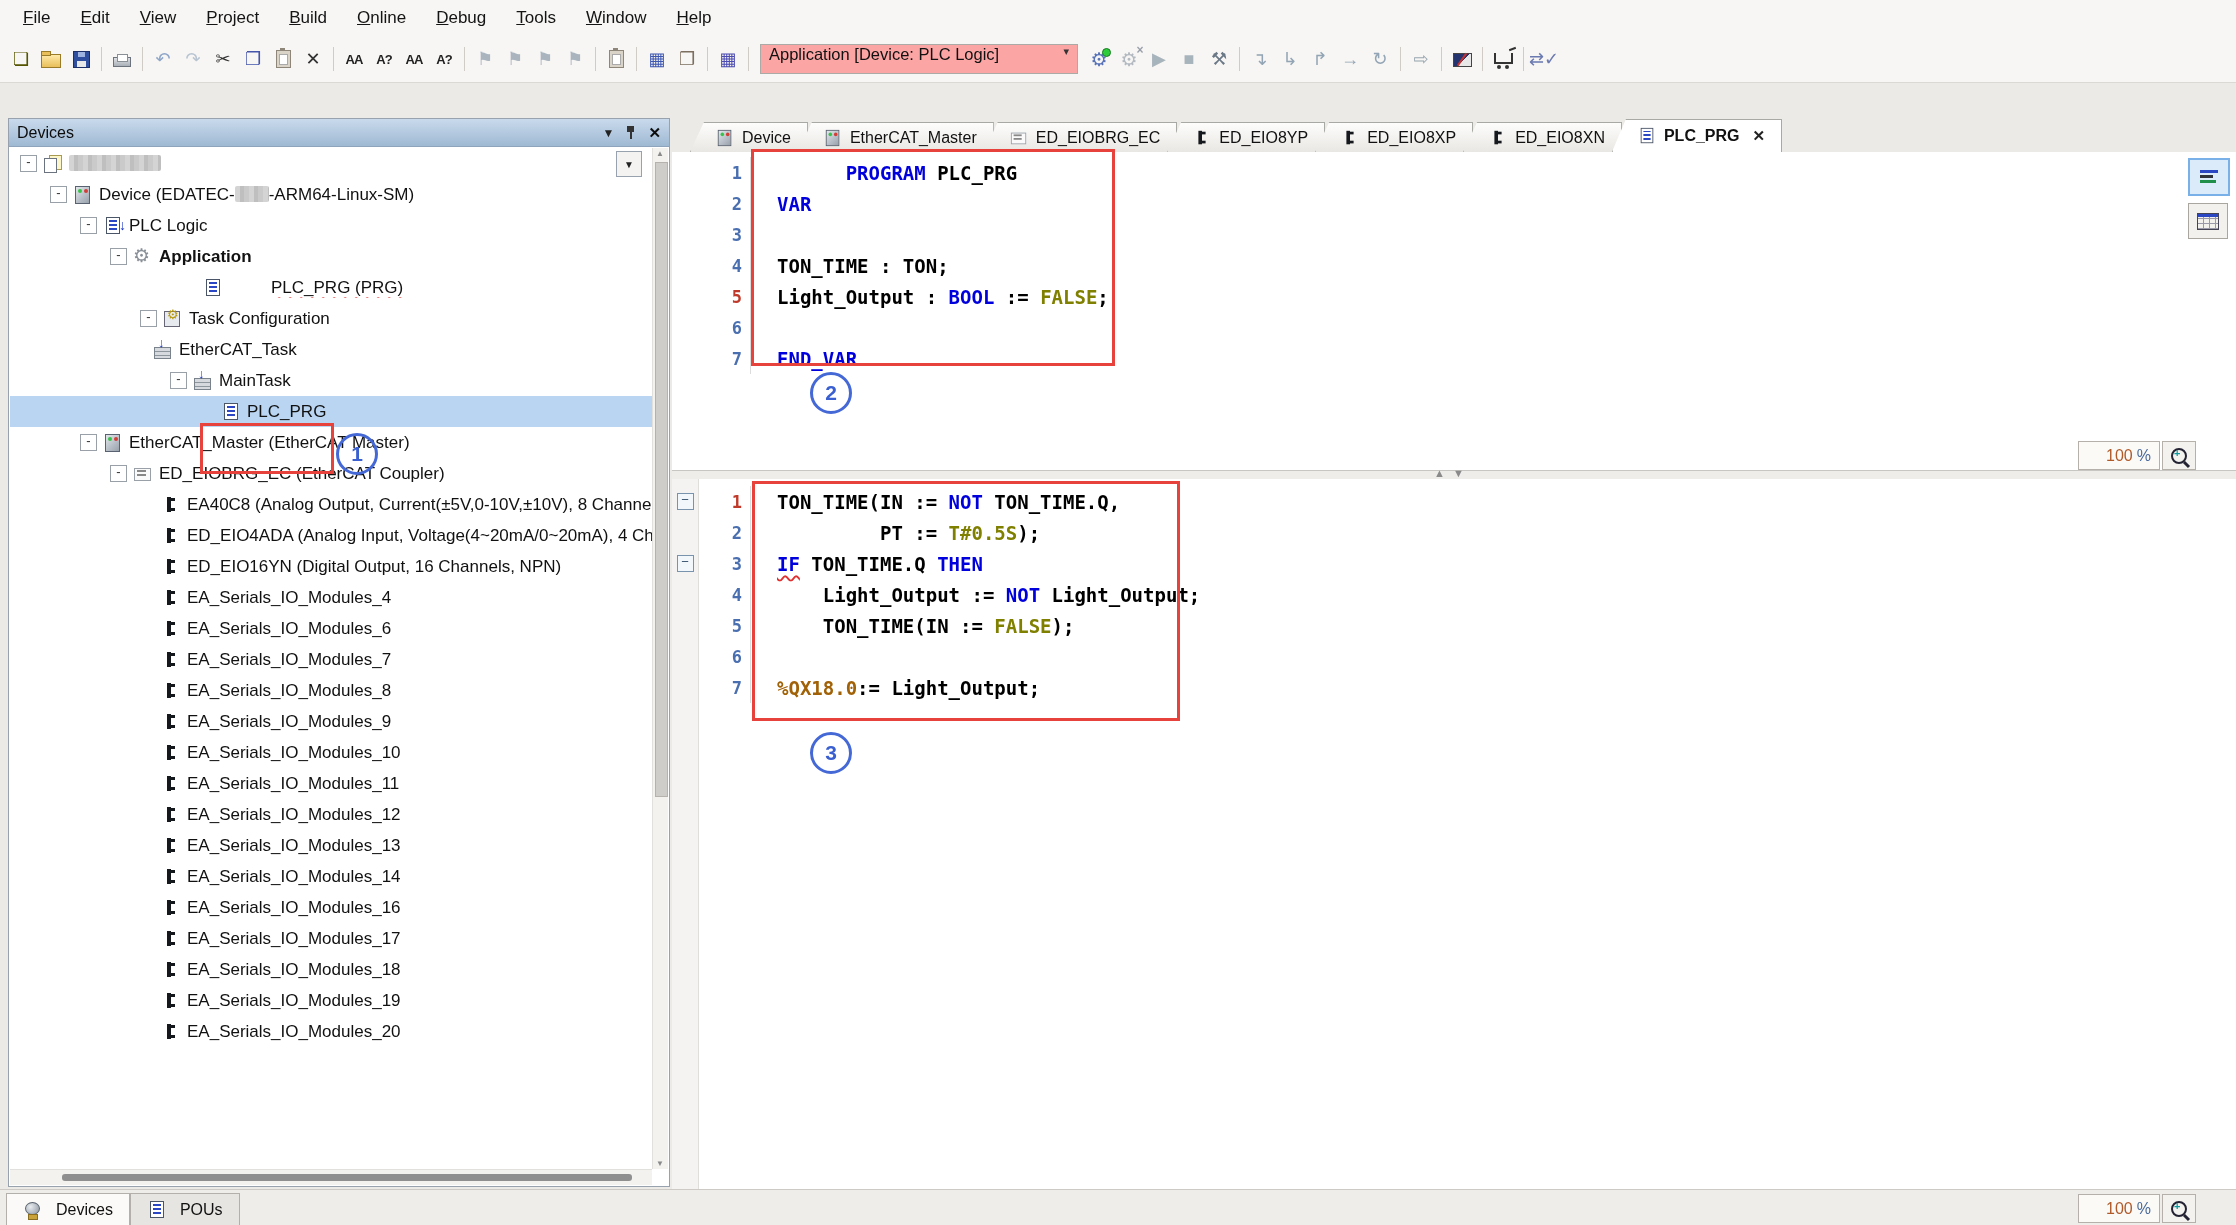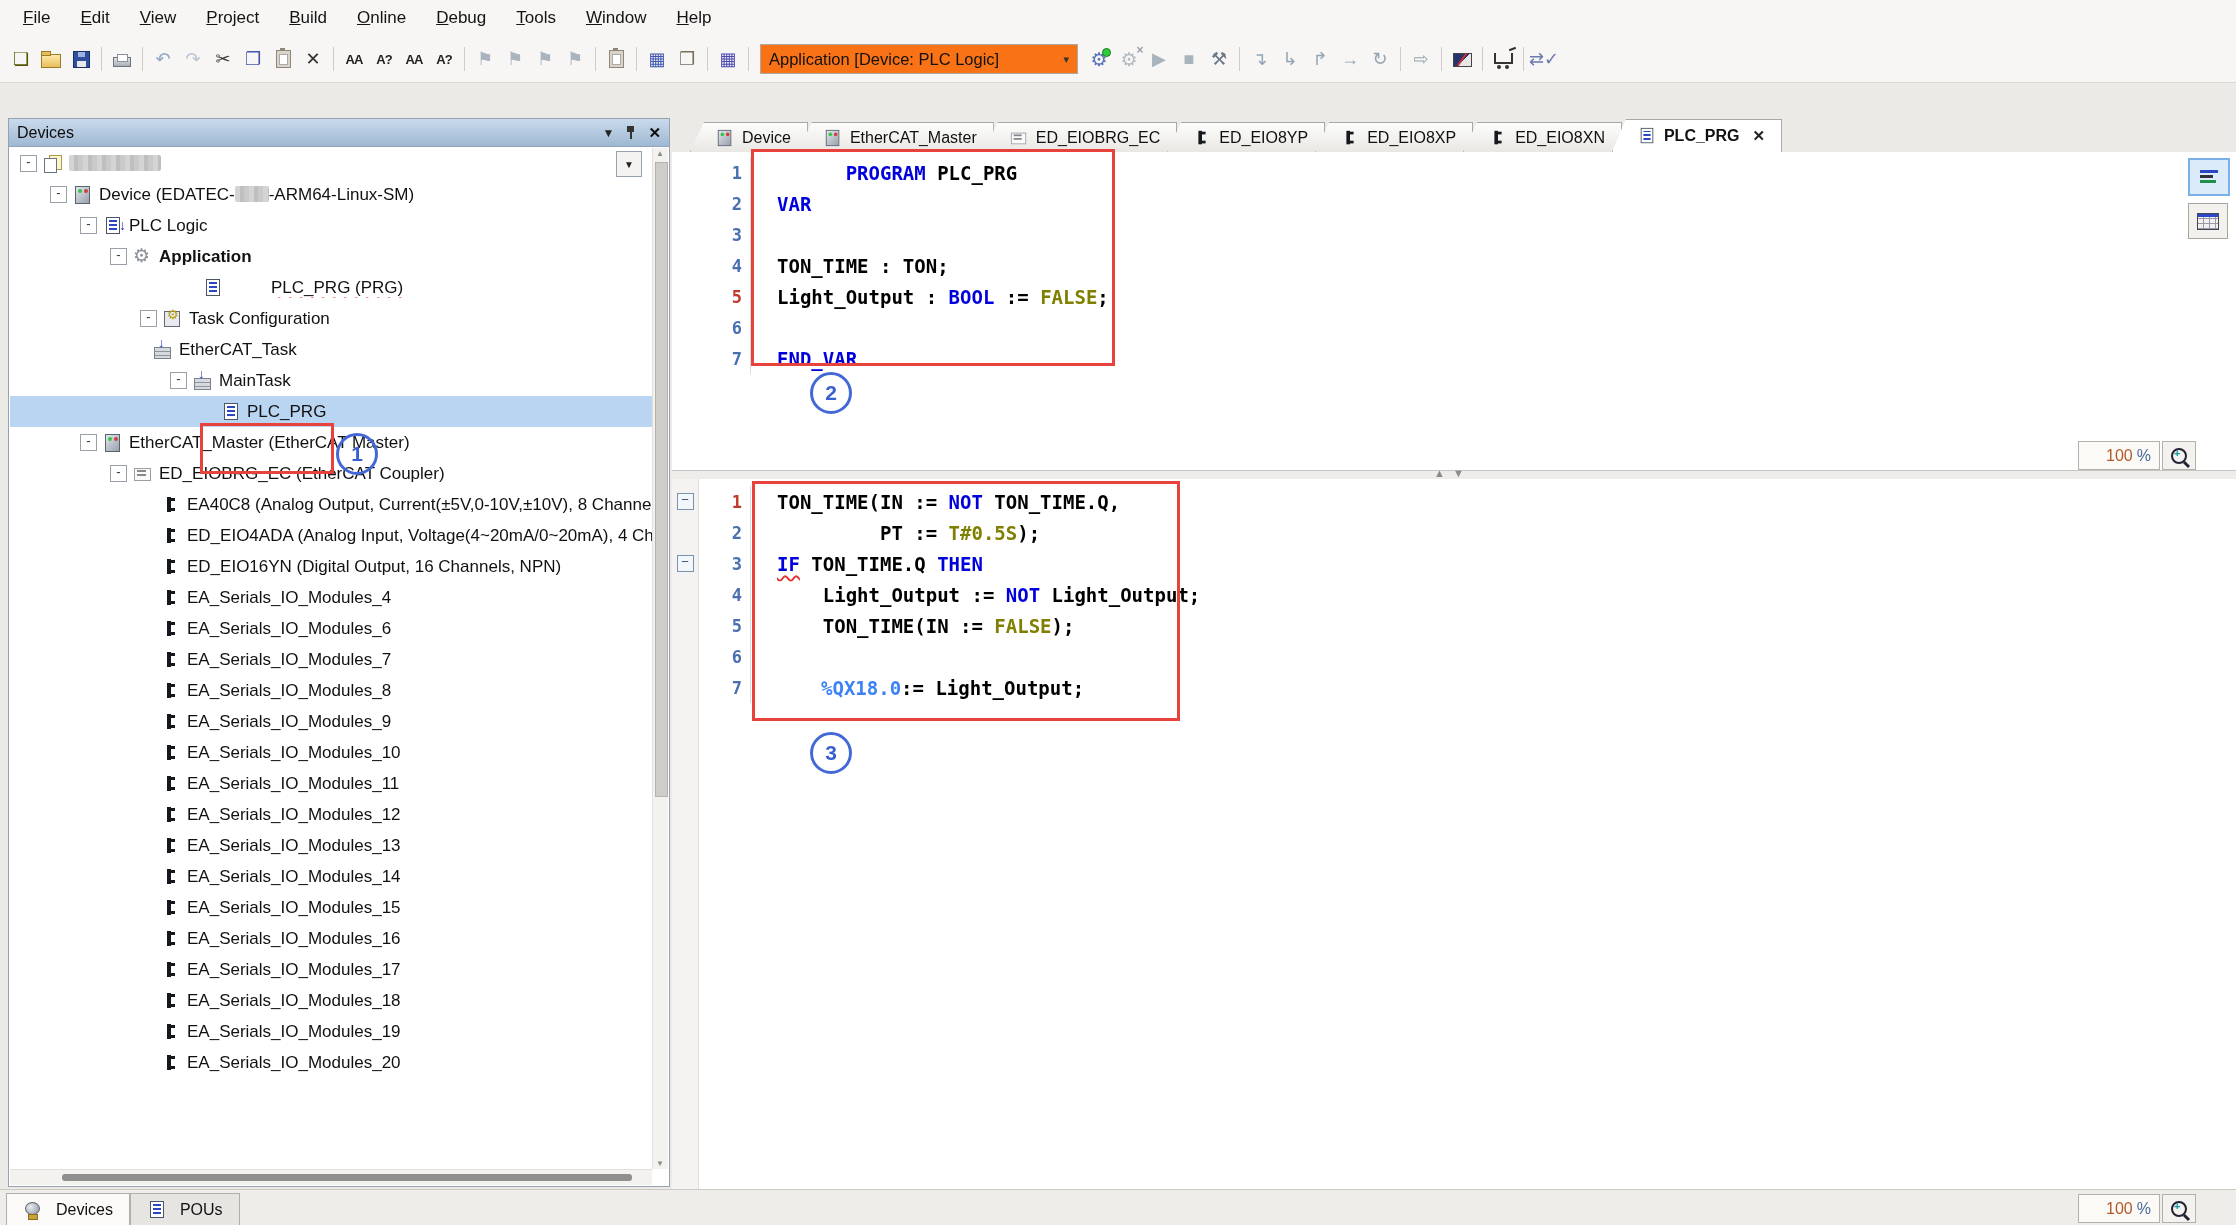--- a/index.html
+++ b/index.html
@@ -14,21 +14,21 @@
   .flag-shape{width:25px;height:25px;background:#e41a1a;
               clip-path:polygon(2% 2%,98% 2%,62% 45%,62% 97%,42% 82%,42% 45%);}
   #flag-count{color:#e01414;font-weight:bold;font-size:20px;}
   
   #toolbar{position:absolute;top:36px;left:0;right:0;height:46px;background:#f7f6f4;
            border-bottom:1px solid #dbd9d4;display:flex;align-items:center;padding-left:6px;z-index:10;}
   .tbi{width:30px;height:30px;display:flex;align-items:center;justify-content:center;
        font-size:18px;flex:none;}
   .tbi.txt{font-weight:bold;font-size:13px;letter-spacing:-1px;}
   .tbsep{width:1px;height:24px;background:#cfccc6;margin:0 5px;flex:none;}
-  .combo{height:28px;background:#f97316;border:1px solid #abaaa6;display:flex;align-items:center;
+  .combo{height:28px;background:#fca5a5;border:1px solid #abaaa6;display:flex;align-items:flex-start;
          padding:0 8px;font-size:16.5px;margin:0 6px;width:300px;justify-content:space-between;flex:none;}
   .combo .caret{font-size:11px;color:#333;}
   .i-folder{width:18px;height:12px;background:linear-gradient(#ffe9a8,#e8bf5a);border:1px solid #9a7b28;position:relative;margin-top:3px;}
   .i-folder::before{content:"";position:absolute;left:-1px;top:-4px;width:8px;height:3px;background:#e8bf5a;border:1px solid #9a7b28;}
   .i-disk{width:15px;height:15px;background:#2f4f9e;border:1px solid #1c2f66;position:relative;}
   .i-disk::before{content:"";position:absolute;left:3px;bottom:0;width:9px;height:6px;background:#e8e8e8;}
   .i-disk::after{content:"";position:absolute;left:4px;top:0;width:7px;height:5px;background:#9fb3e0;}
   .i-printer{width:18px;height:13px;position:relative;margin-top:2px;}
   .i-printer::before{content:"";position:absolute;left:0;bottom:0;width:16px;height:8px;background:linear-gradient(#dfe2e6,#aab0b8);border:1px solid #6d737c;}
   .i-printer::after{content:"";position:absolute;left:4px;top:0;width:9px;height:6px;background:#fff;border:1px solid #8a8f96;}
@@ -128,21 +128,21 @@
   .fbox{width:15px;height:15px;border:1px solid #7a93ad;background:#f2f7fc;color:#35506b;
         font-size:13px;line-height:12px;text-align:center;}
   .num{width:44px;flex:none;padding-right:8px;font-family:"DejaVu Sans Mono",monospace;font-weight:700;
        font-size:17px;color:#4a6fb0;border-right:1px solid #dcdcdc;height:100%;
        display:flex;align-items:center;justify-content:flex-end;}
   .num.red{color:#c03a2b;}
   .code{font-family:"DejaVu Sans Mono",monospace;font-weight:700;font-size:19px;white-space:pre;
         padding-left:26px;color:#000;}
   .tk-kw{color:#0000dd;}
   .tk-const{color:#7f7f00;}
-  .tk-addr{color:#3b82f6;margin-left:44px;}
+  .tk-addr{color:#a16207;}
   .tk-kwsq{color:#0000dd;text-decoration:underline wavy #e03030;text-decoration-thickness:2px;text-underline-offset:4px;}
   #viewtoggles{position:absolute;right:6px;top:40px;display:flex;flex-direction:column;gap:7px;z-index:5;}
   .vt{width:38px;height:34px;display:flex;align-items:center;justify-content:center;background:#f2f1ee;border:1px solid #a9a6a0;}
   .vt.sel{background:#dcebfa;border:2px solid #7ab0e8;}
   .vt-lines{width:18px;height:14px;background:
      linear-gradient(#2b47c4,#2b47c4) 0 0/18px 3px no-repeat,
      linear-gradient(#30343a,#30343a) 0 5px/13px 3px no-repeat,
      linear-gradient(#1f8f4a,#1f8f4a) 0 10px/16px 3px no-repeat;}
   .vt-grid{width:20px;height:15px;border:1px solid #445;
      background:linear-gradient(#2b47c4,#2b47c4) 0 0/20px 3px no-repeat,
@@ -388,25 +388,20 @@
         <span class="tlabel">EA_Serials_IO_Modules_13</span>
       </div>
       <div class="trow" style="padding-left: 130px;">
         <span class="tspace"></span>
         <span class="ic ic-module"></span>
         <span class="tlabel">EA_Serials_IO_Modules_14</span>
       </div>
       <div class="trow" style="padding-left: 130px;">
         <span class="tspace"></span>
         <span class="ic ic-module"></span>
-        <span class="tlabel">EA_Serials_IO_Modules_15</span>
-      </div>
-      <div class="trow" style="padding-left: 130px;">
-        <span class="tspace"></span>
-        <span class="ic ic-module"></span>
         <span class="tlabel">EA_Serials_IO_Modules_16</span>
       </div>
       <div class="trow" style="padding-left: 130px;">
         <span class="tspace"></span>
         <span class="ic ic-module"></span>
         <span class="tlabel">EA_Serials_IO_Modules_17</span>
       </div>
       <div class="trow" style="padding-left: 130px;">
         <span class="tspace"></span>
         <span class="ic ic-module"></span>

